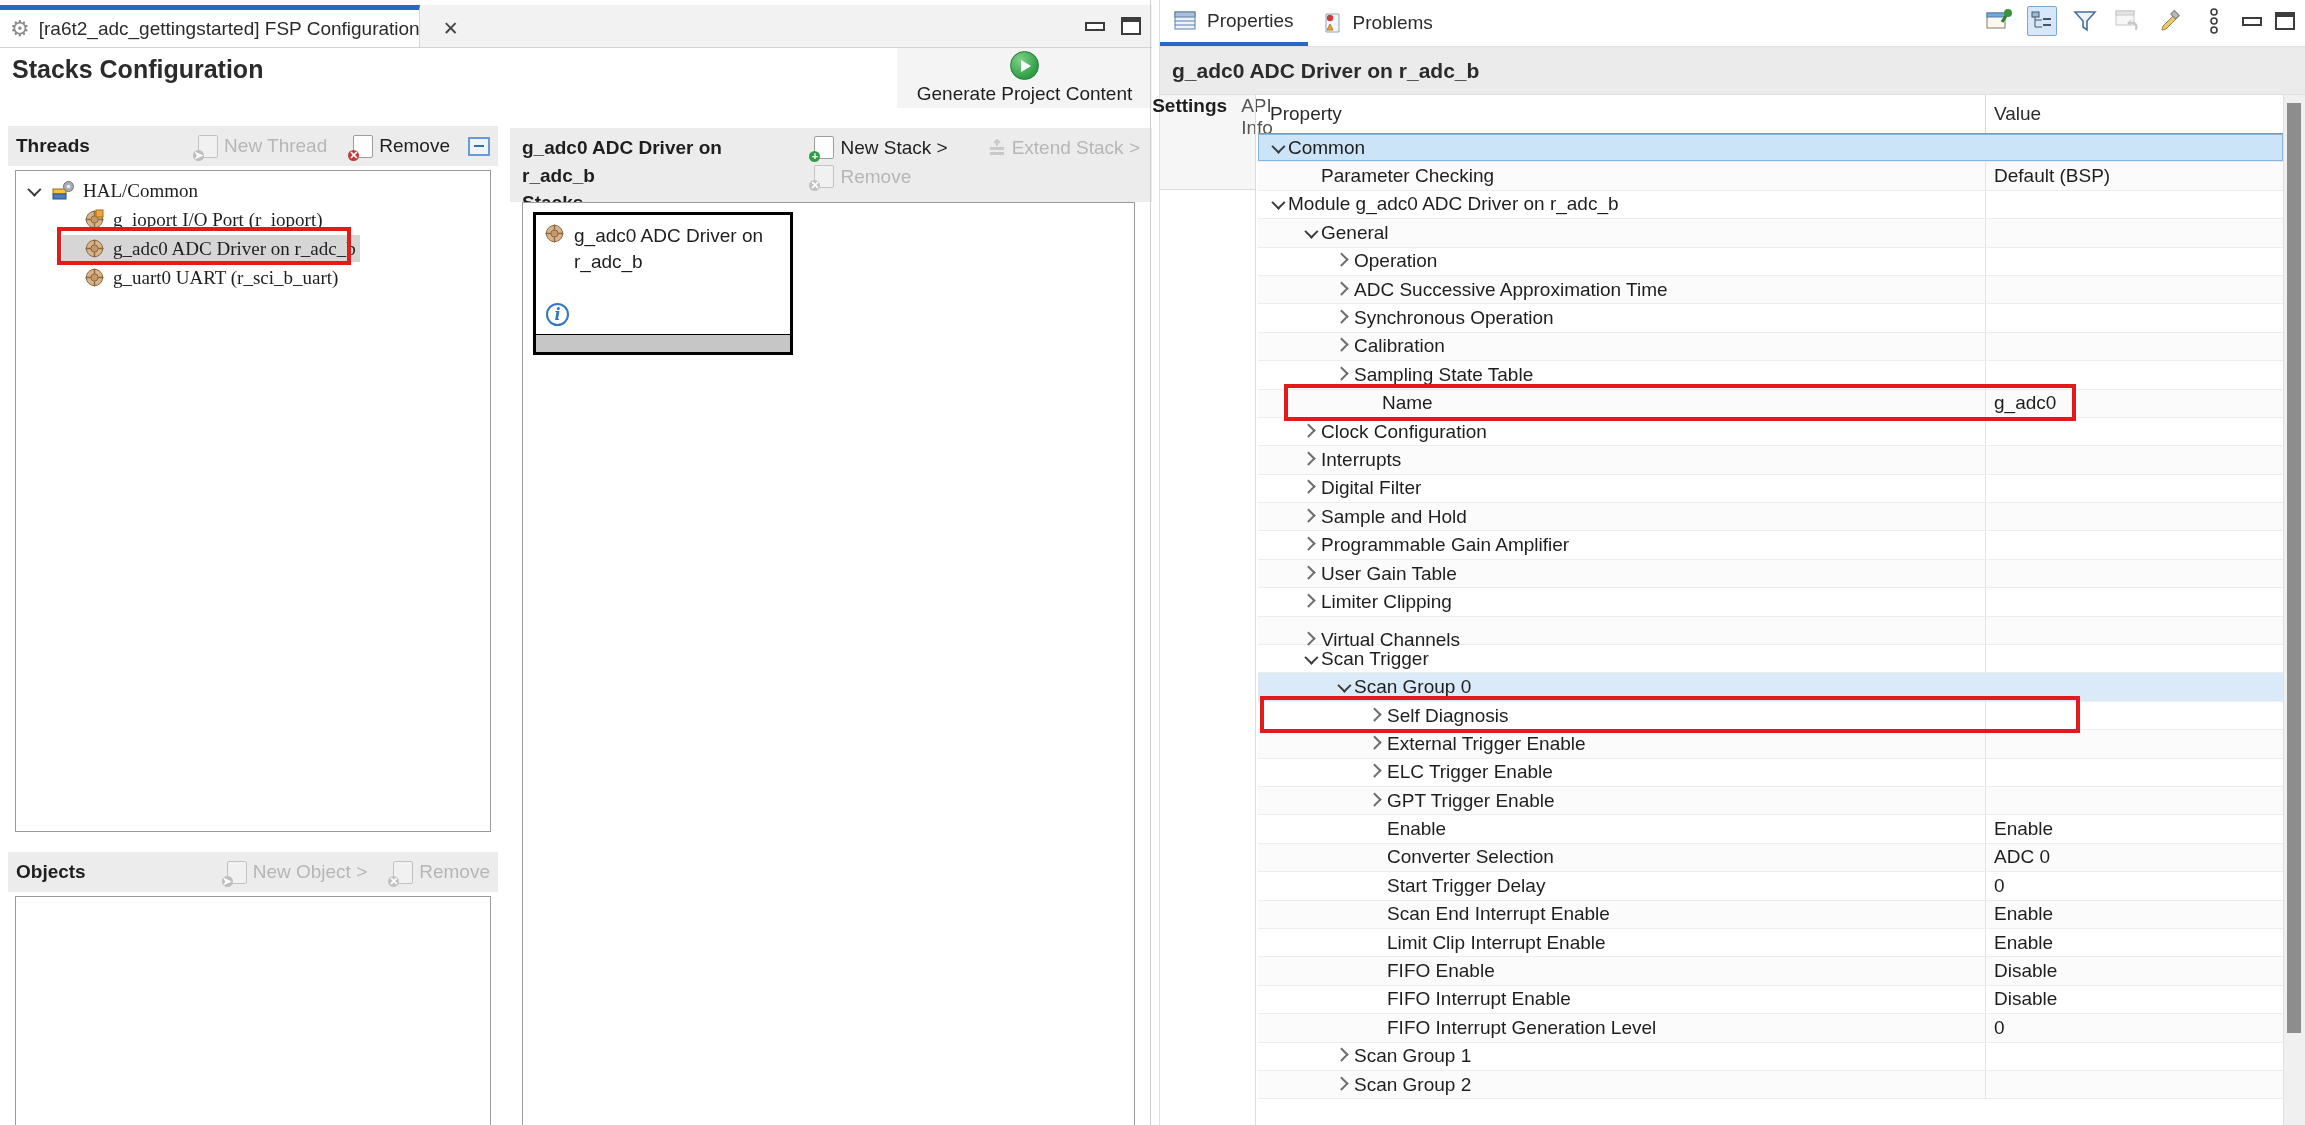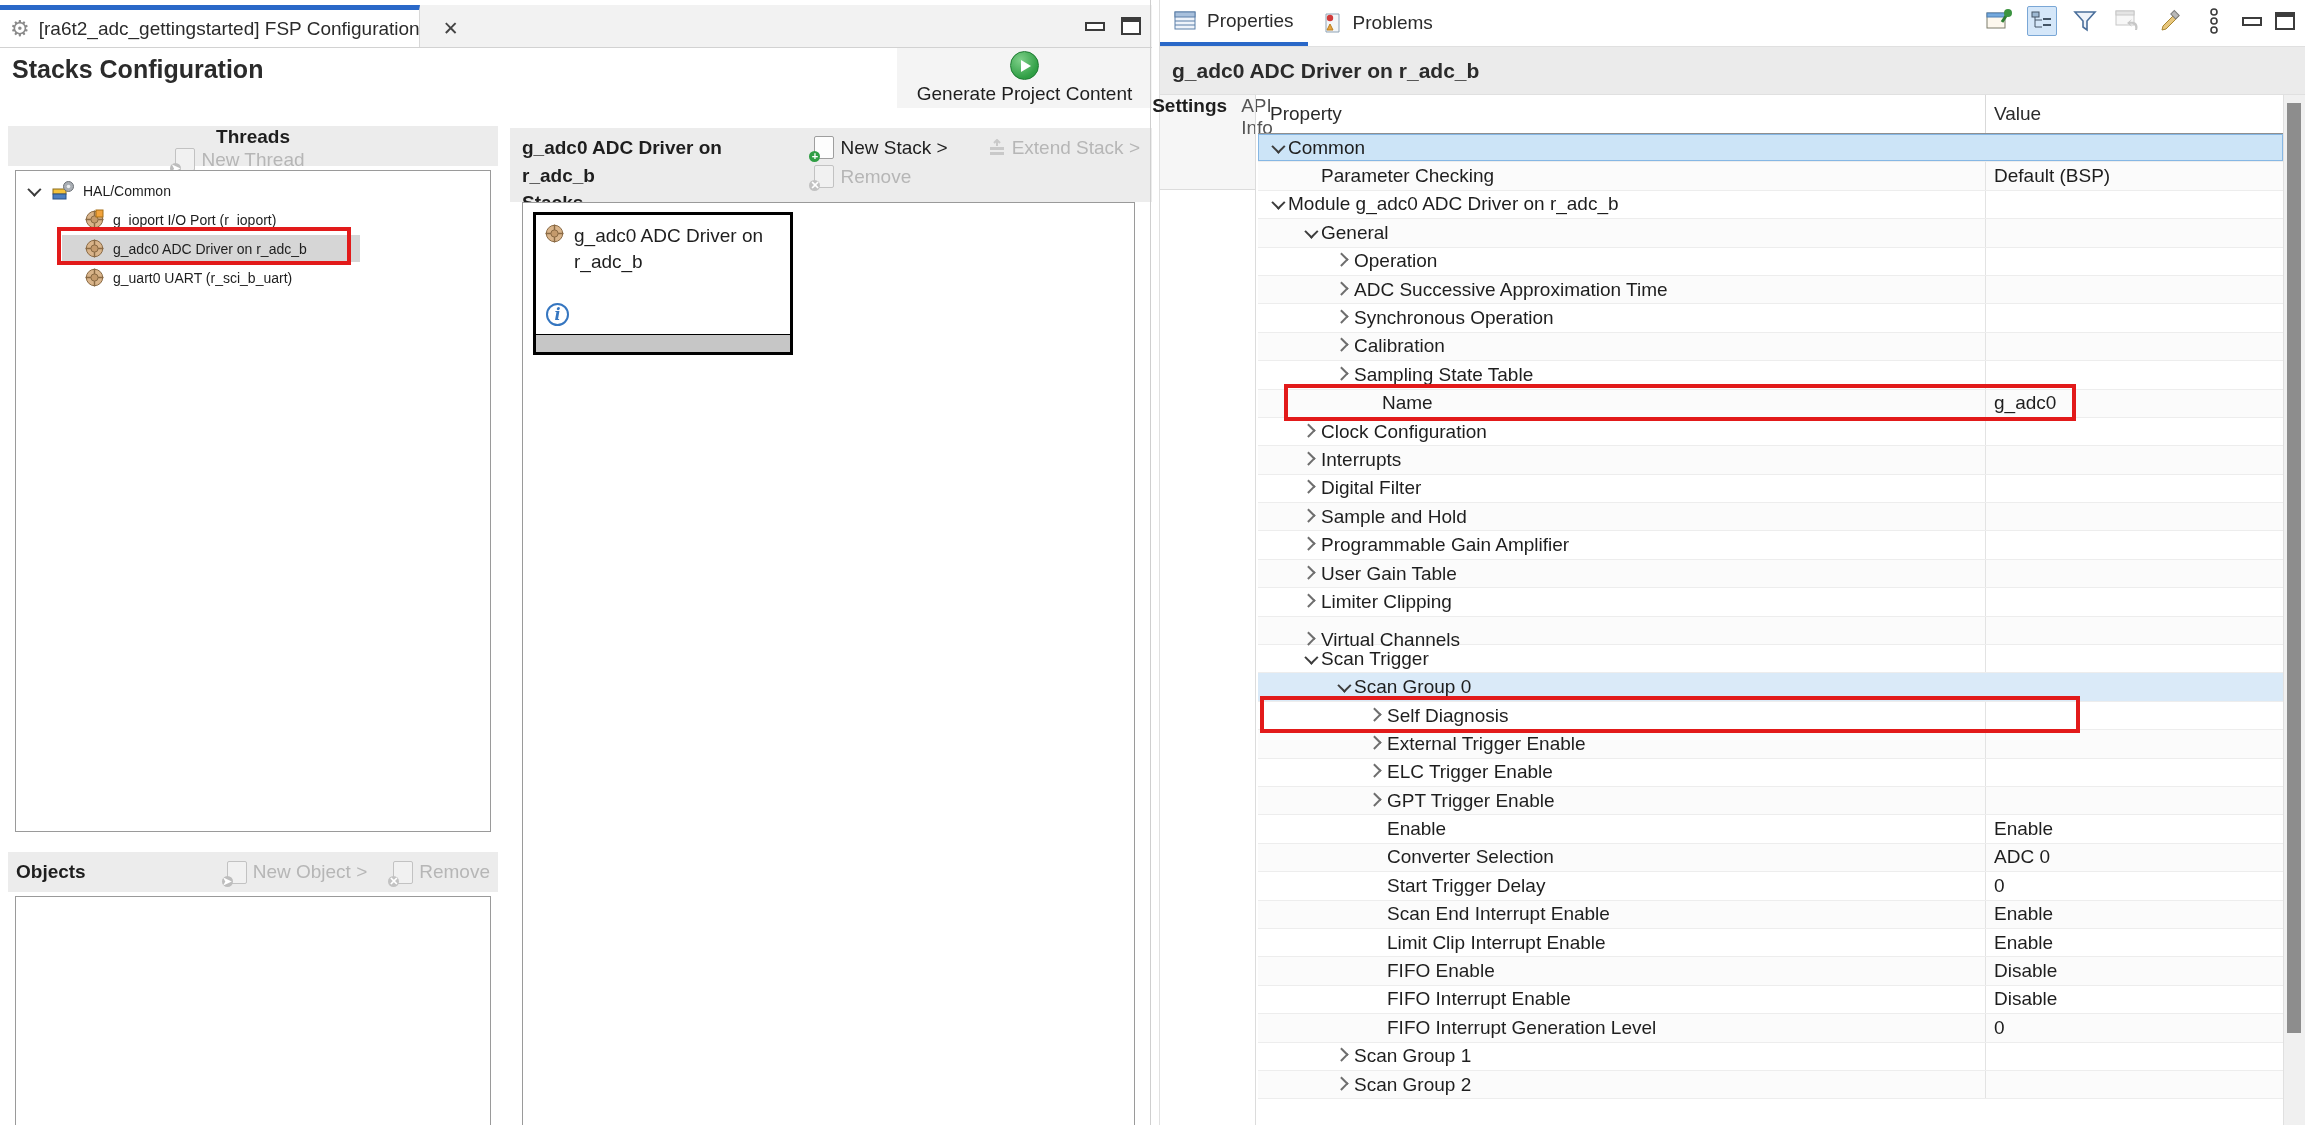--- a/index.html
+++ b/index.html
@@ -35,27 +35,27 @@
   .doc-ic{position:relative;width:18px;height:21px;background:#fdfdfd;border:1px solid #9e9e9e;border-radius:2px;}
   .doc-ic.gray{background:#f1f1f1;border-color:#c2c2c2;}
   .badge{position:absolute;left:-6px;bottom:-4px;width:11px;height:11px;border-radius:50%;font-size:11px;line-height:11px;text-align:center;color:#fff;font-weight:700;}
   .badge.green{background:#2f9e44;}
   .badge.graybadge{background:#bdbdbd;}
   .badge.redx{background:#c83737;}
   .badge.grayx{background:#c2c2c2;}
   .collapse-ic{width:22px;height:19px;border:2px solid #6a9bd8;background:#eef4fb;box-sizing:border-box;display:flex;align-items:center;justify-content:center;}
   .collapse-ic::after{content:'';width:10px;height:2px;background:#3c6ea5;}
 
-  .threads-header{left:8px;top:126px;width:490px;height:40px;padding:0 8px;flex-direction:column;}
+  .threads-header{left:8px;top:126px;width:490px;height:40px;padding:7px 8px;}
   .threads-box{position:absolute;left:15px;top:170px;width:476px;height:662px;border:1px solid #9a9a9a;background:#fff;box-sizing:border-box;}
   .objects-header{left:8px;top:852px;width:490px;height:40px;padding:0 8px;}
   .objects-box{position:absolute;left:15px;top:896px;width:476px;height:229px;border:1px solid #9a9a9a;border-bottom:none;background:#fff;box-sizing:border-box;}
 
   .tree{position:absolute;left:16px;top:176px;width:474px;}
-  .titem{height:29px;display:flex;align-items:center;gap:8px;font-size:14px;position:relative;}
+  .titem{height:29px;display:flex;align-items:center;gap:8px;font-size:19px;position:relative;font-family:Liberation Serif, serif;}
   .titem .sel-bg{position:absolute;left:46px;right:130px;top:1px;bottom:1px;background:#d6d6d6;z-index:0;}
   .titem>*{z-index:1;}
   .chev{flex:0 0 22px;display:inline-flex;align-items:center;justify-content:center;height:100%;}
   .chev.down::before{content:'';width:8px;height:8px;border:solid #3c3c3c;border-width:0 2px 2px 0;transform:rotate(45deg) translateY(-2px);}
   .chev.right::before{content:'';width:8px;height:8px;border:solid #6e6e6e;border-width:2px 2px 0 0;transform:rotate(45deg) translateX(-2px);}
   .chev.none::before{content:'';}
 
   .stacks-header{left:510px;top:128px;width:642px;height:74px;padding:6px 12px;align-items:flex-start;}
   .stacks-title{font-weight:700;font-size:19px;line-height:1.45;max-width:280px;}
   .stacks-btns{display:flex;flex-direction:column;gap:6px;margin-left:18px;margin-top:2px;}

